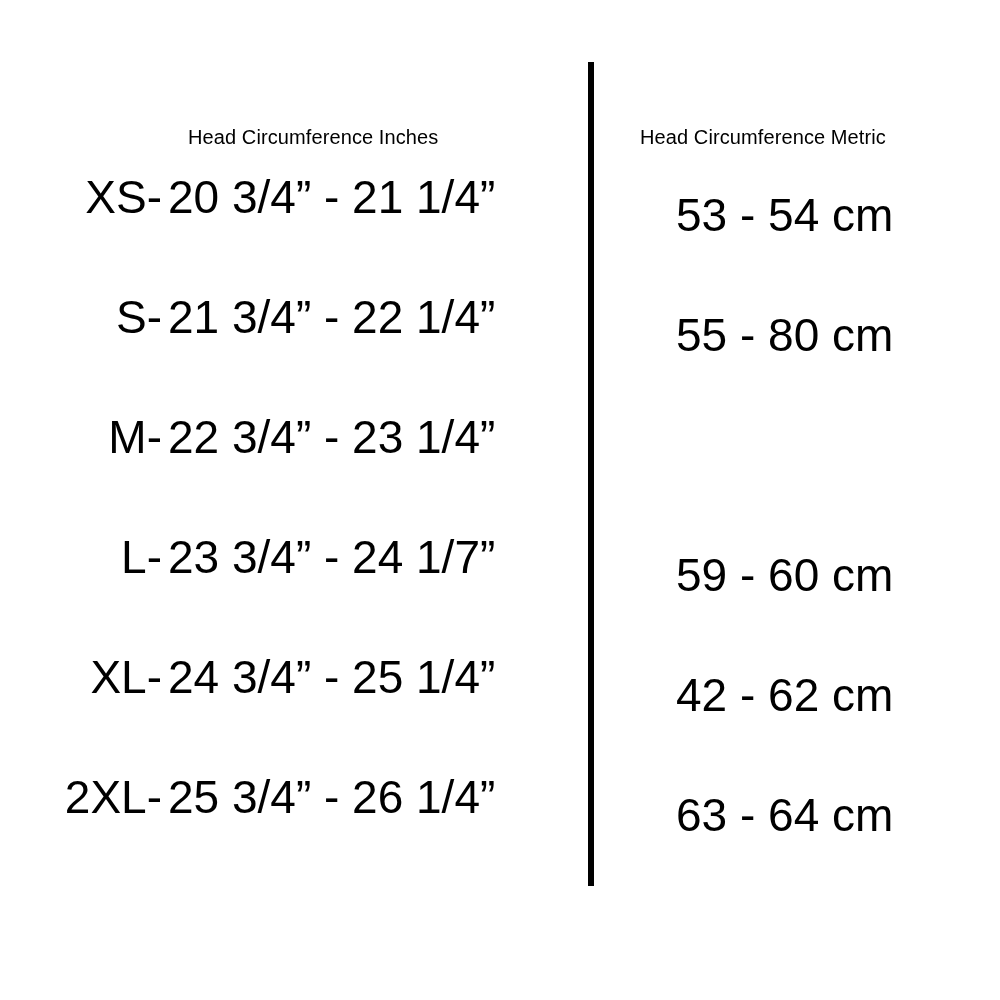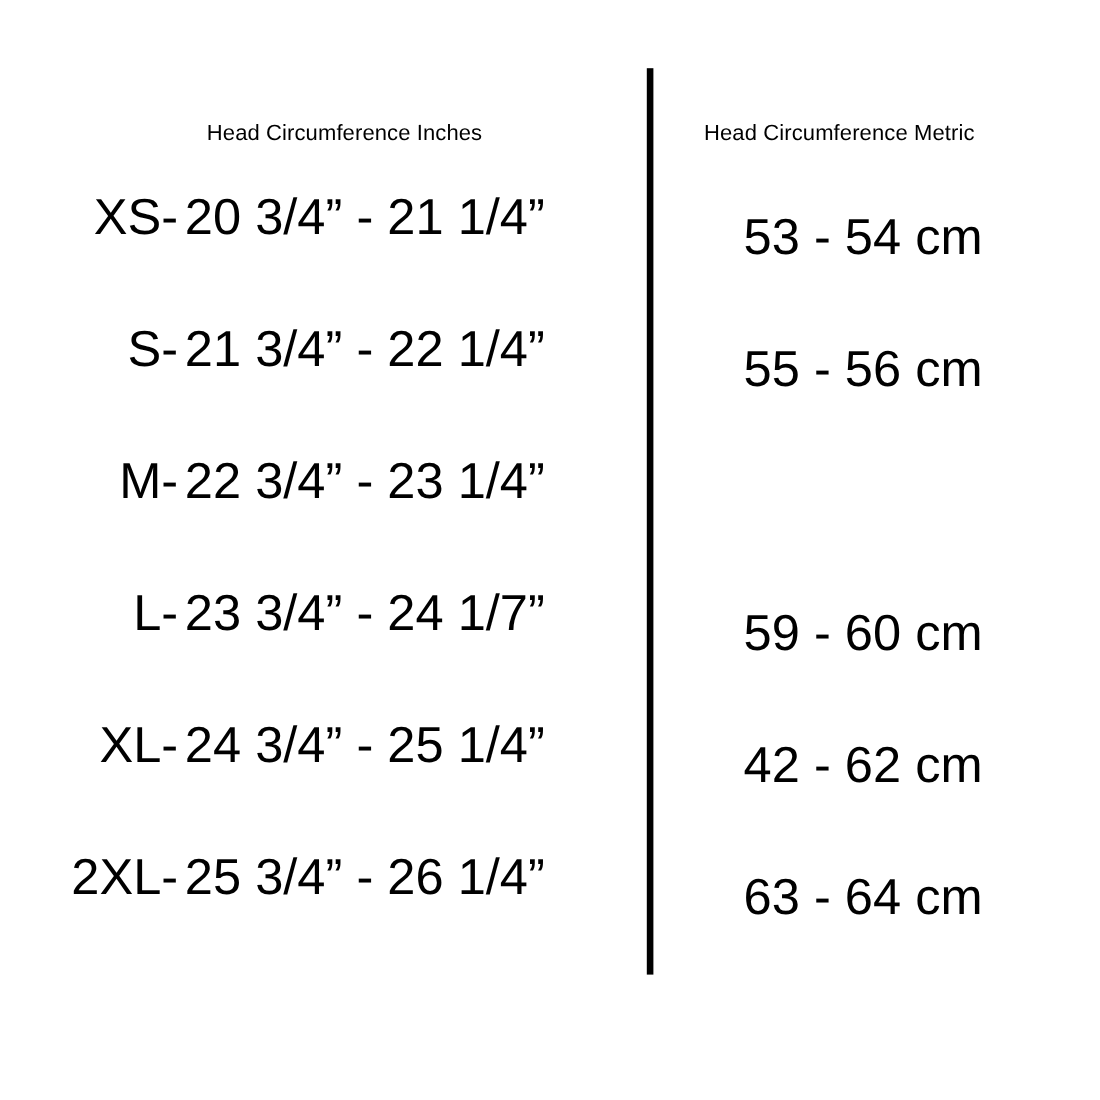--- a/index.html
+++ b/index.html
@@ -27,21 +27,21 @@
     left: 588px;
     top: 62px;
     width: 6px;
     height: 824px;
     background: #000000;
   }
 
   
   .header-row {
     position: absolute;
-    top: 110px;
+    top: 126px;
     left: 0;
     width: 1000px;
     height: 30px;
   }
   .col-head {
     position: absolute;
     font-size: 20px;
     font-weight: 400;
     letter-spacing: 0.1px;
     white-space: nowrap;
@@ -105,21 +105,21 @@
 
     <div class="row">
       <div class="cell size">XS-</div>
       <div class="cell inches">20 3/4” - 21 1/4”</div>
       <div class="cell metric">53 - 54 cm</div>
     </div>
 
     <div class="row">
       <div class="cell size">S-</div>
       <div class="cell inches">21 3/4” - 22 1/4”</div>
-      <div class="cell metric">55 - 56 cm</div>
+      <div class="cell metric">55 - 80 cm</div>
     </div>
 
     <div class="row">
       <div class="cell size">M-</div>
       <div class="cell inches">22 3/4” - 23 1/4”</div>
     </div>
 
     <div class="row">
       <div class="cell size">L-</div>
       <div class="cell inches">23 3/4” - 24 1/7”</div>

